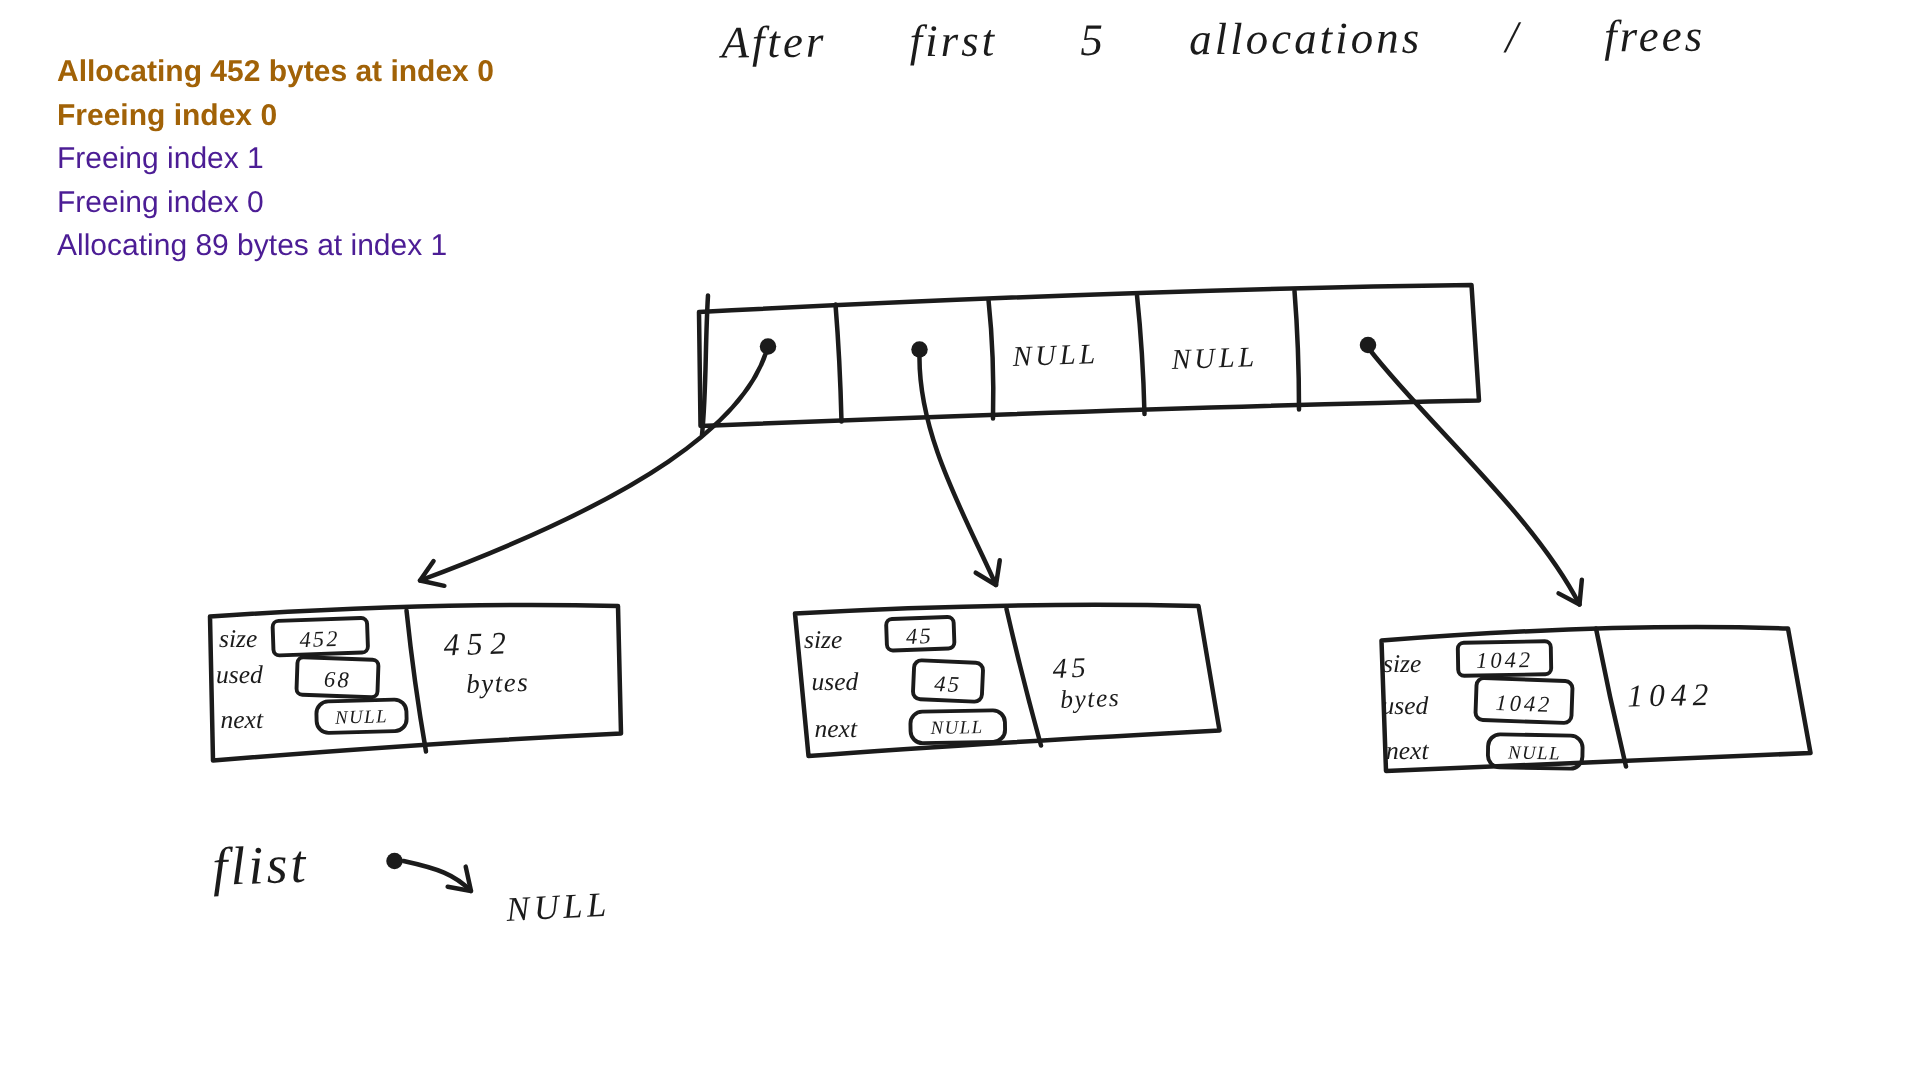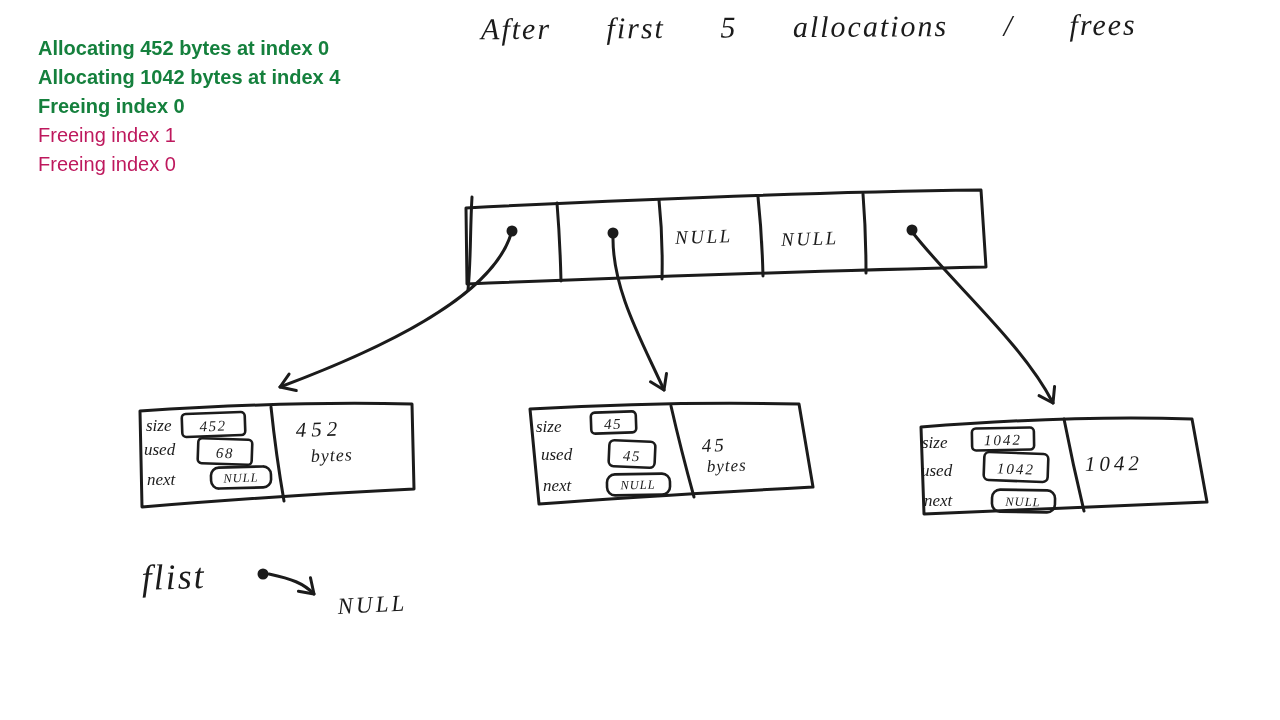--- a/index.html
+++ b/index.html
@@ -11,27 +11,27 @@
     font-family:"Liberation Sans",sans-serif;
   }
   
   #alloc-log{
     position:absolute;left:38px;top:34px;
   }
   .op{
     font-family:"Liberation Sans",sans-serif;
     font-size:20px;
     font-weight:700;
-    color:#15803d;
+    color:#a16207;
     line-height:29px;
     white-space:nowrap;
     letter-spacing:0px;
   }
   .op[data-state="pending"]{
-    color:#be185d;
+    color:#4c1d95;
     font-weight:400;
   }
   
   #board-title{
     position:absolute;left:481px;top:10px;
     font-family:"Liberation Serif",serif;
     font-style:italic;
     font-size:30px;
     color:#1b1b1b;
     letter-spacing:2px;
@@ -50,24 +50,24 @@
     fill:#1b1b1b;
   }
 </style>
 </head>
 <body>
 
 <div id="stage">
 
   <div id="alloc-log">
     <div class="op" data-state="done">Allocating 452 bytes at index 0</div>
-    <div class="op" data-state="done">Allocating 1042 bytes at index 4</div>
     <div class="op" data-state="done">Freeing index 0</div>
     <div class="op" data-state="pending">Freeing index 1</div>
     <div class="op" data-state="pending">Freeing index 0</div>
+    <div class="op" data-state="pending">Allocating 89 bytes at index 1</div>
   </div>
 
   <div id="board-title">After first 5 allocations / frees</div>
 
   <svg id="drawing" width="1280" height="720" viewBox="0 0 1280 720">
     <defs>
       <marker id="ah" markerUnits="userSpaceOnUse" markerWidth="36" markerHeight="36" refX="26" refY="17" orient="auto">
         <path d="M12,8 L26,17 L13,26" fill="none" stroke="#1b1b1b" stroke-width="3" stroke-linecap="round" stroke-linejoin="round"></path>
       </marker>
     </defs>

